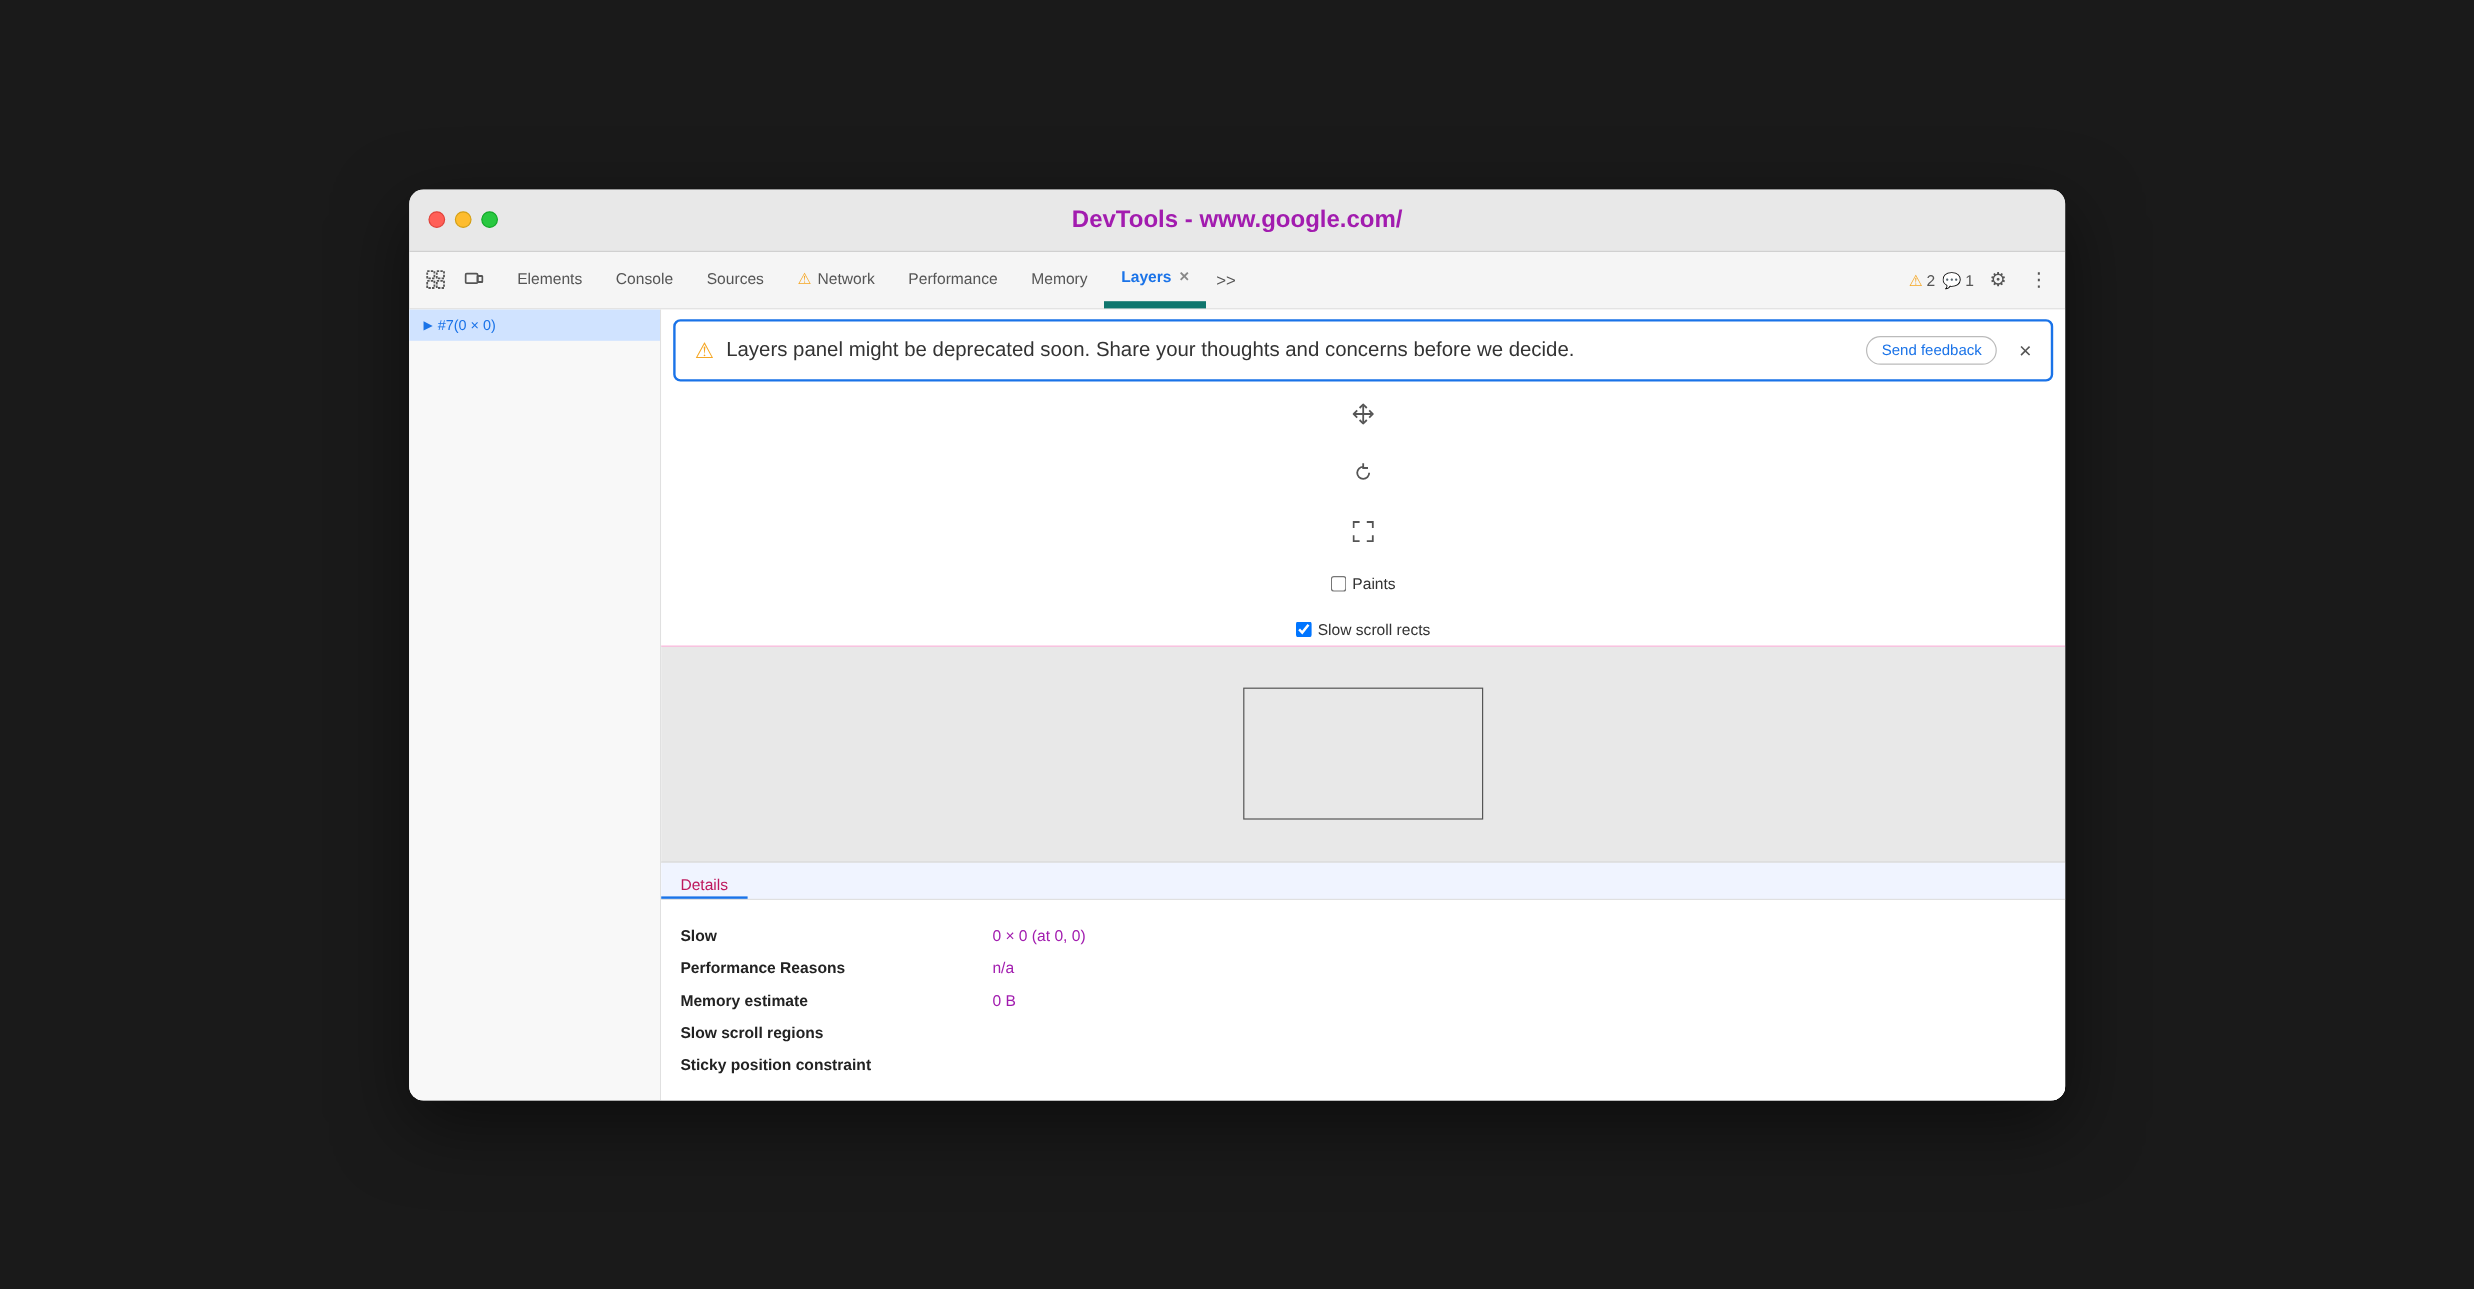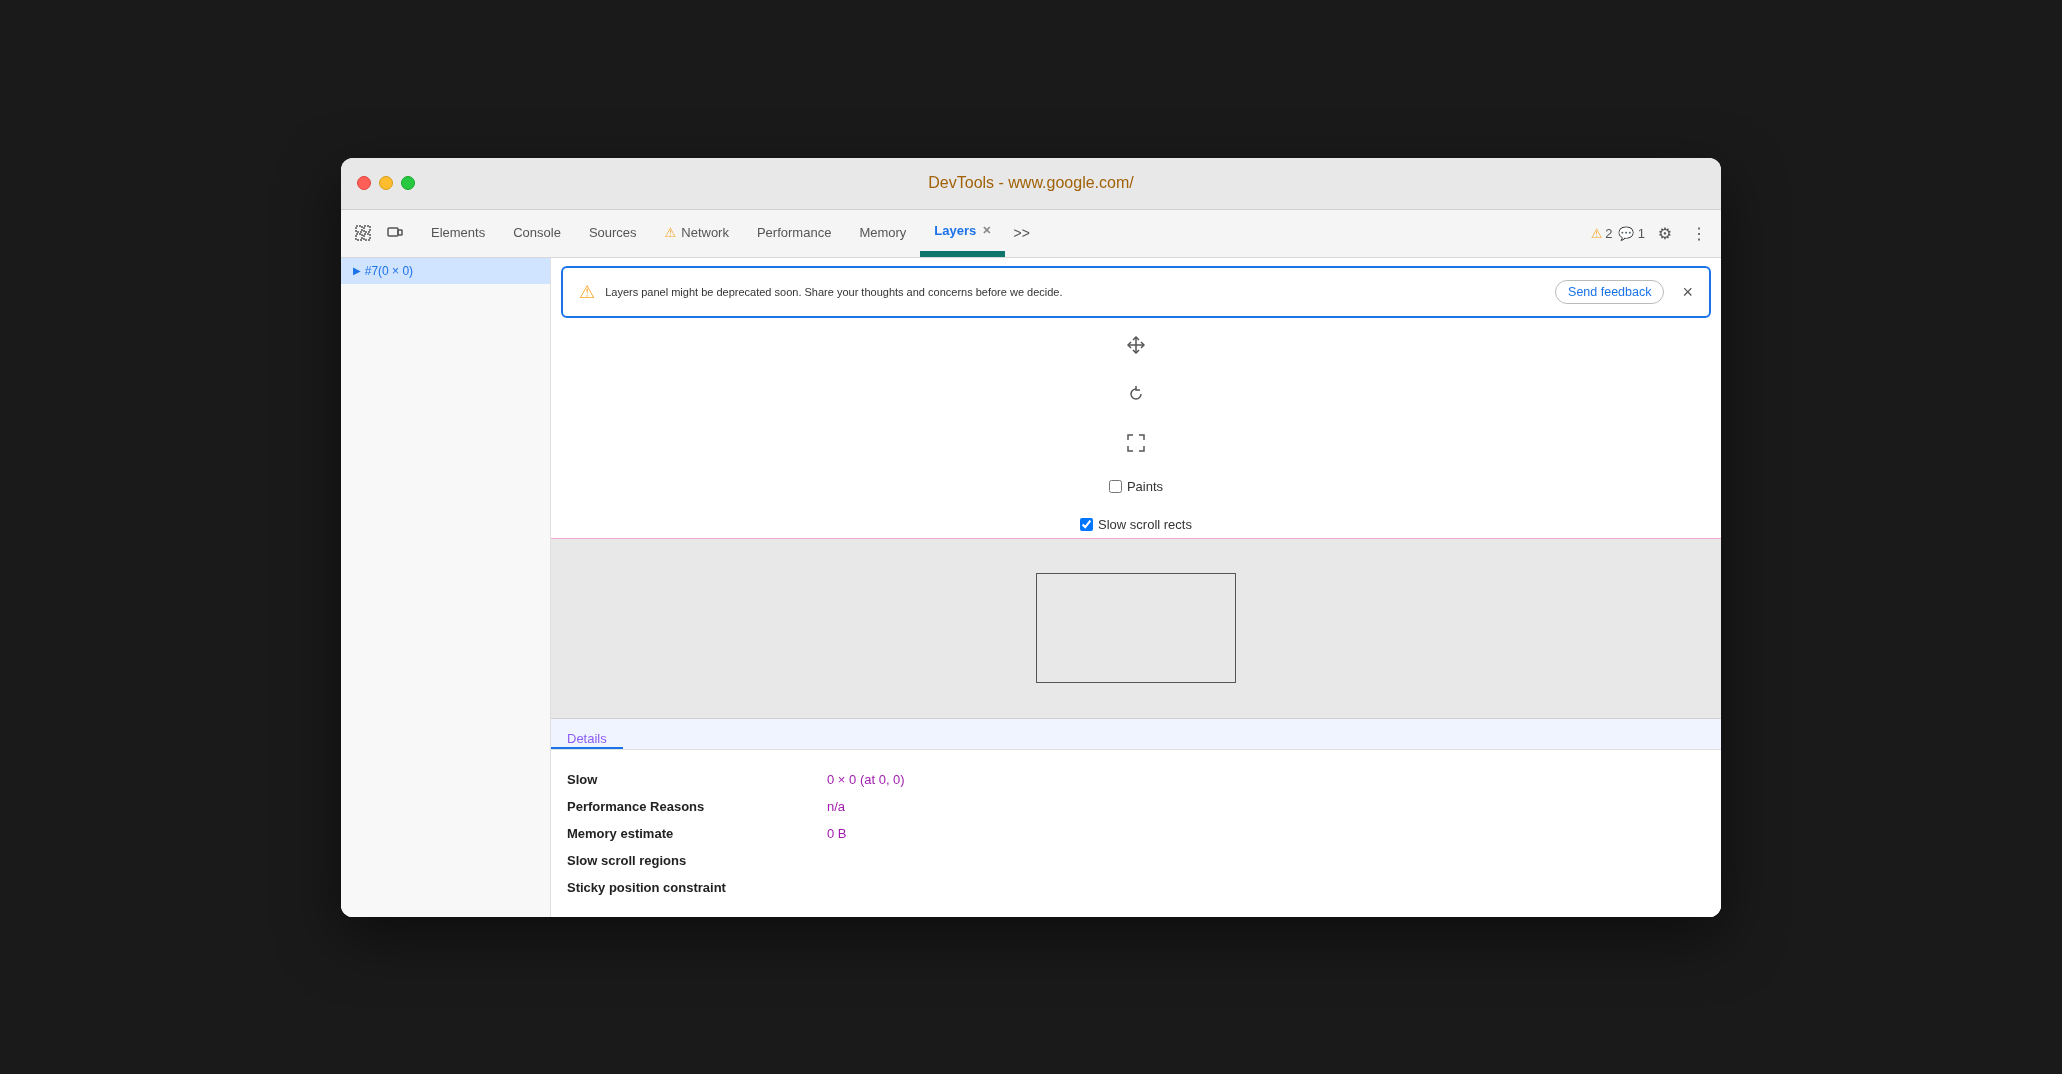--- a/index.html
+++ b/index.html
@@ -38,23 +38,23 @@
     .traffic-light {
       width: 14px;
       height: 14px;
       border-radius: 50%;
       cursor: pointer;
     }
     .tl-red { background: #ff5f57; border: 1px solid #e0443c; }
     .tl-yellow { background: #febc2e; border: 1px solid #d4a017; }
     .tl-green { background: #28c840; border: 1px solid #14a929; }
     .titlebar-title {
-      font-size: 16px;
-      font-weight: 400;
-      color: #a16207;
+      font-size: 20px;
+      font-weight: 700;
+      color: #a21caf;
     }
     
     .toolbar {
       background: #f5f5f5;
       height: 48px;
       display: flex;
       align-items: center;
       border-bottom: 1px solid #d8d8d8;
       padding: 0 8px;
       gap: 0;
@@ -189,21 +189,21 @@
       align-items: center;
       gap: 10px;
     }
     .banner-warning-icon {
       color: #f5a623;
       font-size: 18px;
       flex-shrink: 0;
     }
     .banner-text {
       flex: 1;
-      font-size: 11px;
+      font-size: 17px;
       color: #333;
     }
     .send-feedback-btn {
       background: #fff;
       border: 1px solid #bbb;
       border-radius: 14px;
       padding: 4px 12px;
       font-size: 12.5px;
       color: #1a73e8;
       cursor: pointer;
@@ -269,21 +269,21 @@
     .details-section {
       background: #fff;
     }
     .details-header {
       padding: 10px 16px 0 16px;
       border-bottom: 2px solid #1a73e8;
       display: inline-block;
     }
     .details-header-text {
       font-size: 13px;
-      color: #8b5cf6;
+      color: #be185d;
       padding-bottom: 6px;
       font-weight: 400;
     }
     .details-table {
       padding: 16px 16px;
     }
     .details-row {
       display: flex;
       padding: 6px 0;
       font-size: 13px;

